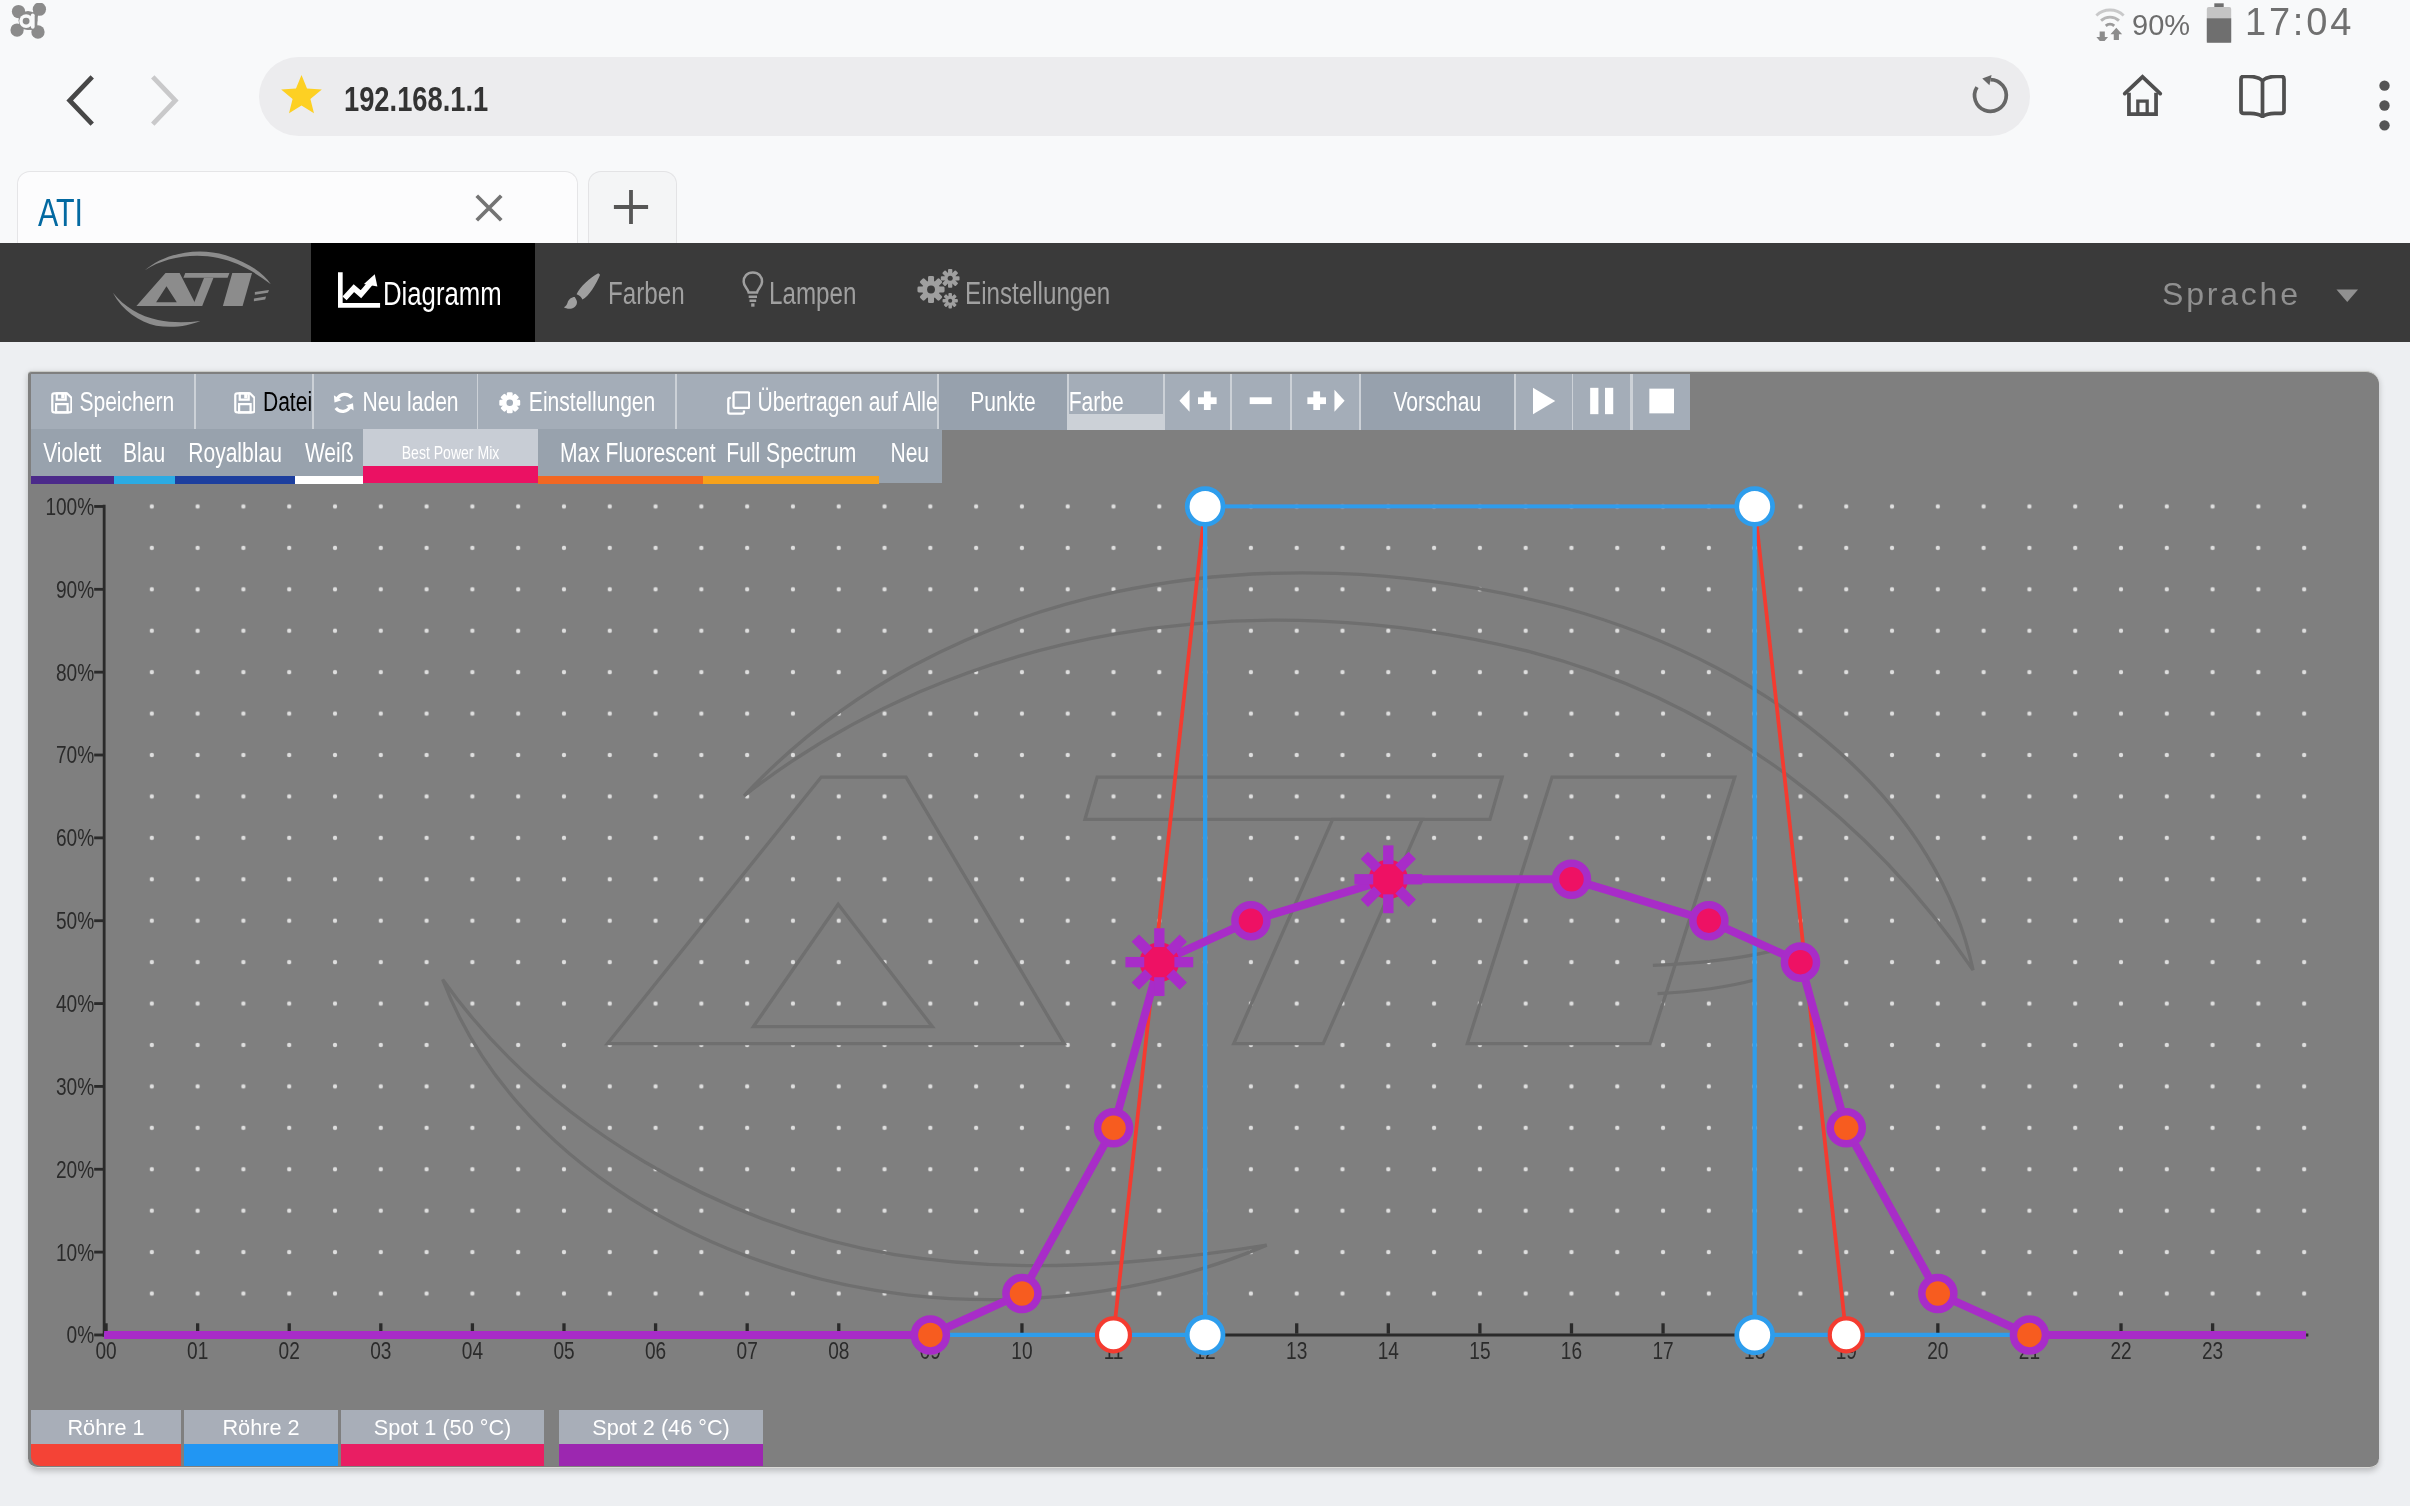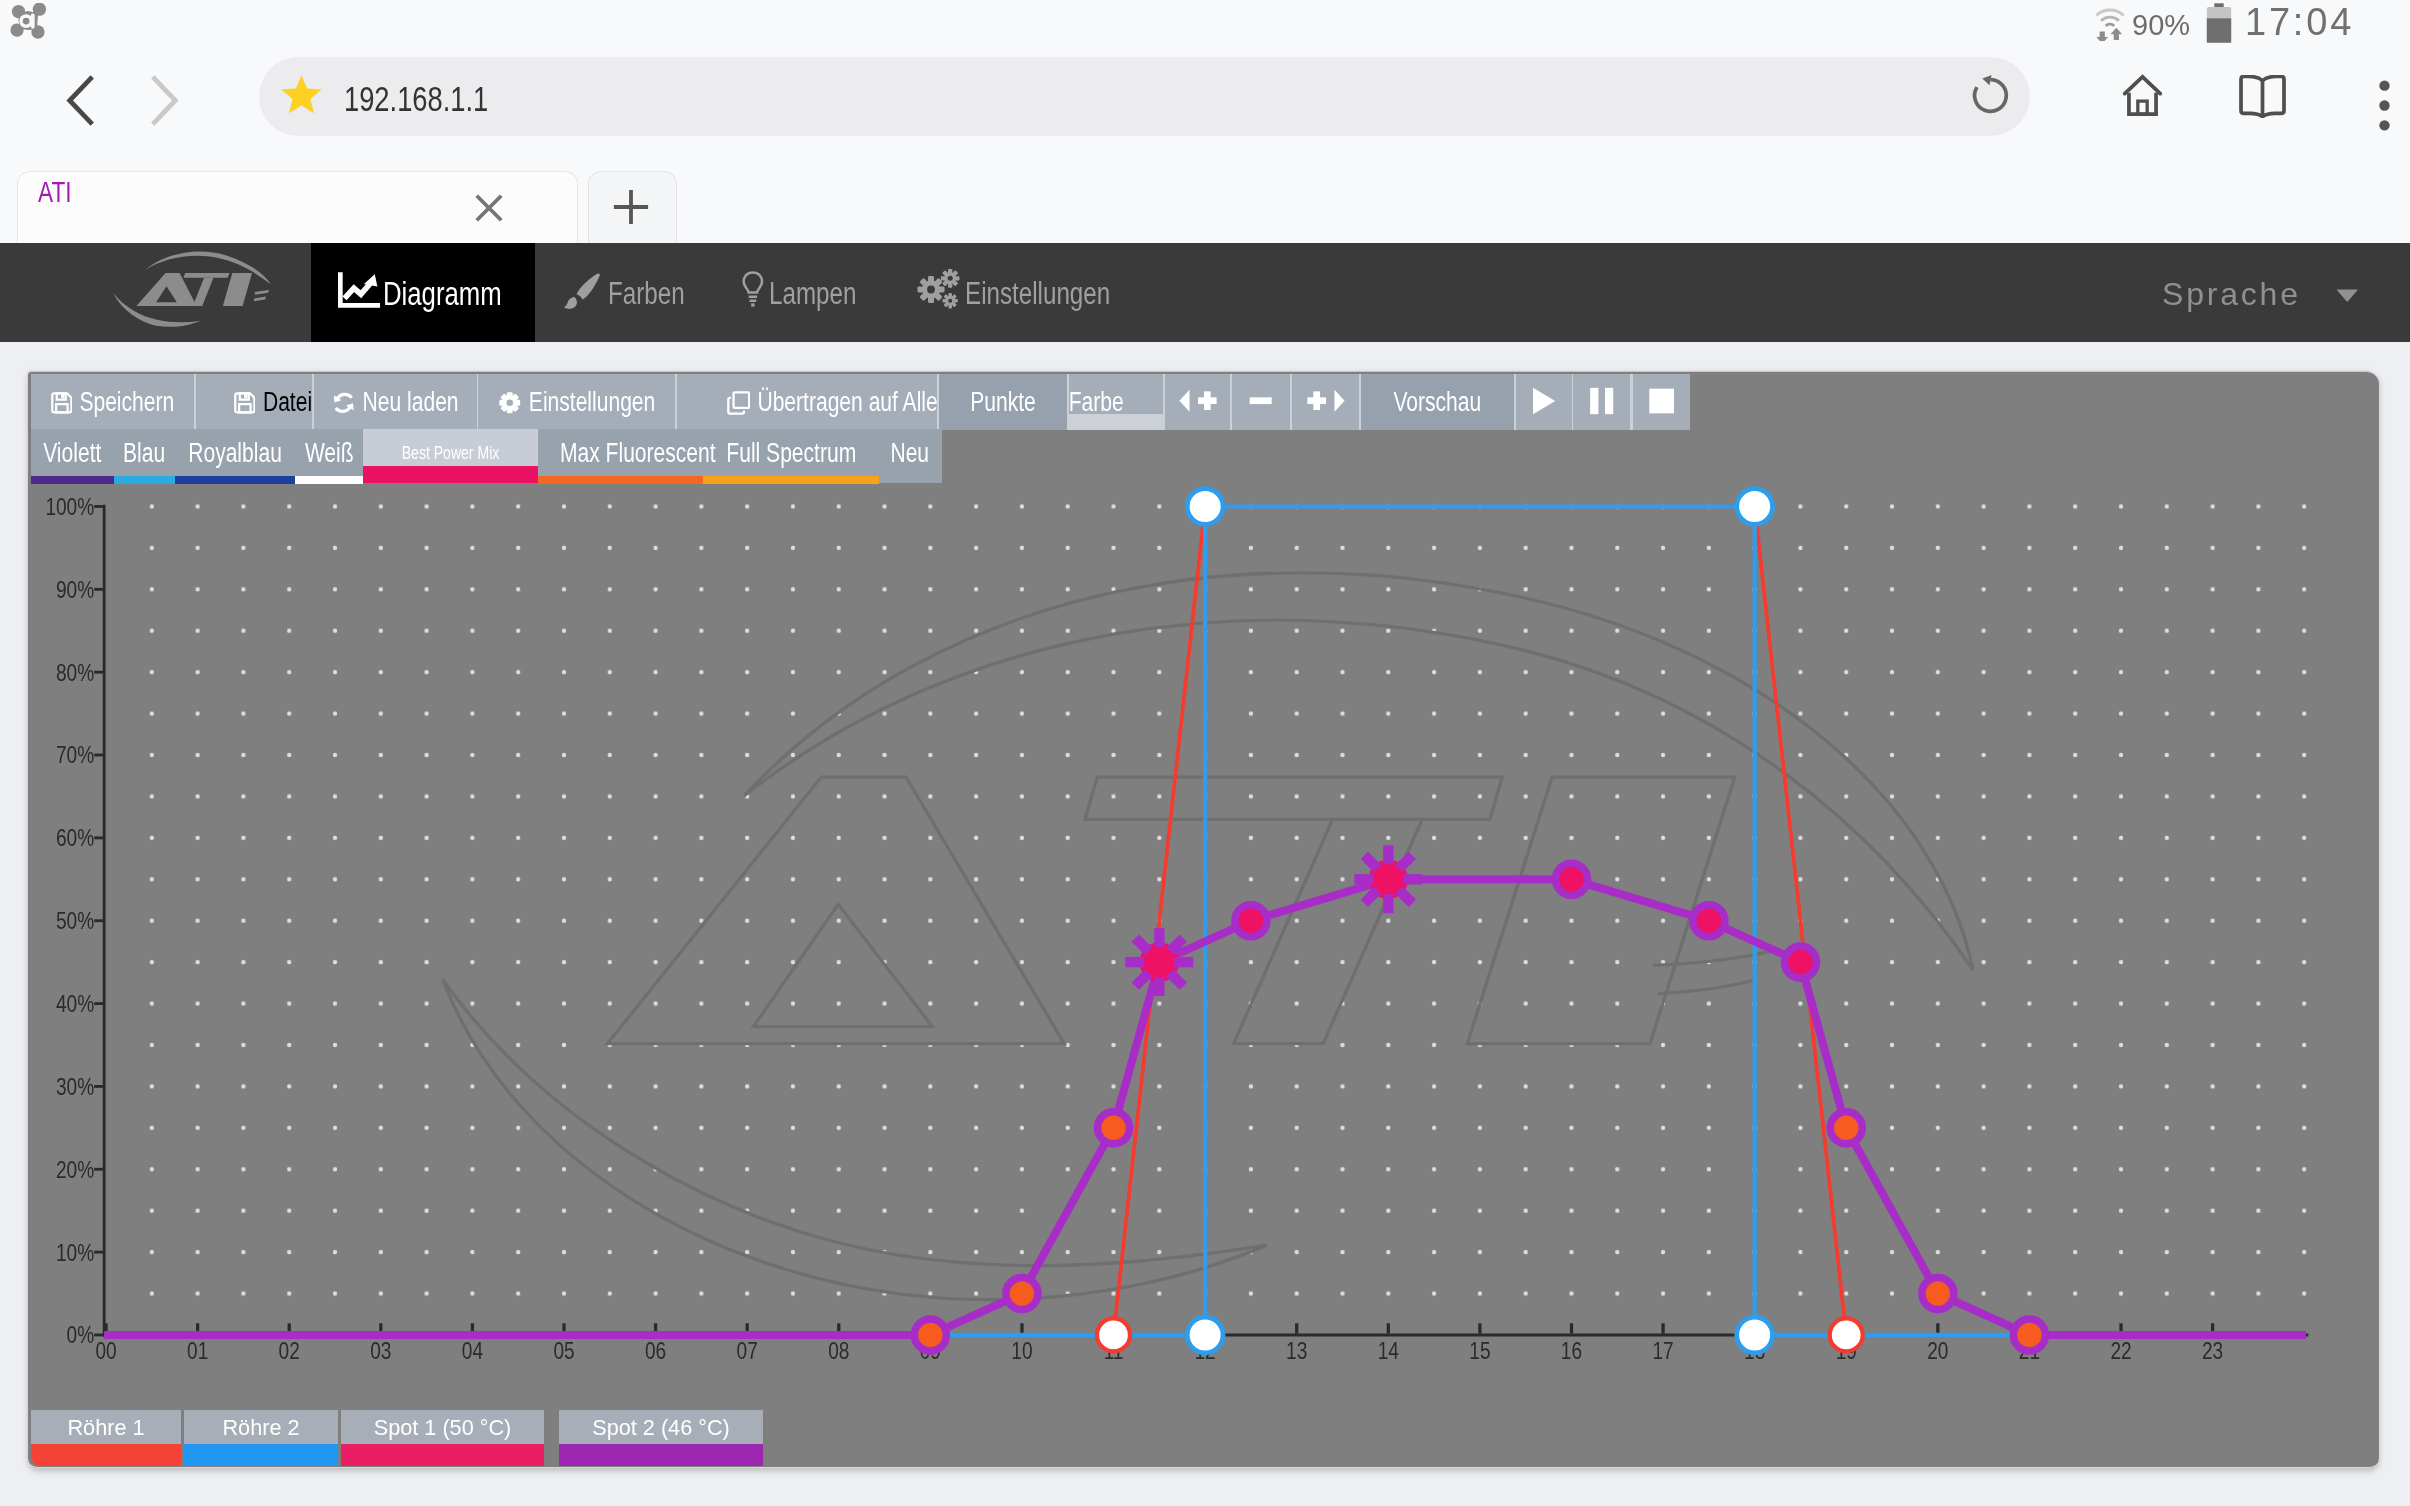--- a/index.html
+++ b/index.html
@@ -53,21 +53,21 @@
   <path d="M30 4 L6 29 L30 54" fill="none" stroke="#474747" stroke-width="5"></path>
 </svg>
 <svg class="abs" style="left:149px;top:73px;" width="32" height="55" viewBox="0 0 34 58">
   <path d="M4 4 L28 29 L4 54" fill="none" stroke="#c9c9ca" stroke-width="5"></path>
 </svg>
 
 <div class="abs" style="left:259px;top:57px;width:1771px;height:79px;background:#ececee;border-radius:40px;"></div>
 <svg class="abs" style="left:280px;top:75px;" width="43" height="41" viewBox="0 0 24 23">
   <path d="M12 0 L15.1 7.6 L23.4 8.2 L17 13.5 L19 21.5 L12 17.1 L5 21.5 L7 13.5 L0.6 8.2 L8.9 7.6 Z" fill="#fdd023"></path>
 </svg>
-<div class="abs" style="left:344px;top:79px;width:377px;height:38px;font-size:35px;color:#333;"><span class="cxl">192.168.1.1</span></div>
+<div class="abs" style="left:344px;top:79px;width:377px;height:38px;font-size:35px;color:#333;font-weight:bold;"><span class="cxl">192.168.1.1</span></div>
 
 <svg class="abs" style="left:1970px;top:75px;" width="41" height="41" viewBox="0 0 44 44">
   <path d="M22 5 A 17 17 0 1 1 7.5 13" fill="none" stroke="#666" stroke-width="4"></path>
   <path d="M22 0 L22 11 L13 5.5 Z" fill="#666" transform="rotate(12 22 5.5)"></path>
 </svg>
 
 <svg class="abs" style="left:2121px;top:73px;" width="43" height="45" viewBox="0 0 46 48">
   <path d="M4 22 L23 4 L42 22" fill="none" stroke="#4f4f4f" stroke-width="4" stroke-linecap="round"></path>
   <path d="M8.5 21 L8.5 44 L37.5 44 L37.5 21" fill="none" stroke="#4f4f4f" stroke-width="4"></path>
   <rect x="18" y="30" width="10" height="14" fill="none" stroke="#4f4f4f" stroke-width="3.5"></rect>
@@ -82,21 +82,21 @@
 
 <svg class="abs" style="left:2376px;top:79px;" width="17" height="53" viewBox="0 0 18 56">
   <g fill="#555">
     <circle cx="9" cy="7" r="5.5"></circle>
     <circle cx="9" cy="28" r="5.5"></circle>
     <circle cx="9" cy="49" r="5.5"></circle>
   </g>
 </svg>
 
 <div class="abs" style="left:17px;top:171px;width:559px;height:72px;background:#fcfcfd;border:0.9px solid #e5e5e7;border-bottom:none;border-radius:13px 13px 0 0;"></div>
-<div class="abs" style="left:38px;top:176px;font-size:29px;color:#a21caf;"><span class="cxl">ATI</span></div>
+<div class="abs" style="left:38px;top:191px;font-size:39px;color:#0369a1;"><span class="cxl">ATI</span></div>
 <svg class="abs" style="left:473px;top:192px;" width="32" height="32" viewBox="0 0 34 34">
   <path d="M4 4 L30 30 M30 4 L4 30" stroke="#747474" stroke-width="4" fill="none"></path>
 </svg>
 <div class="abs" style="left:588px;top:171px;width:87px;height:72px;background:#f4f5f6;border:0.9px solid #e3e3e5;border-bottom:none;border-radius:13px 13px 0 0;"></div>
 <svg class="abs" style="left:612px;top:188px;" width="38" height="38" viewBox="0 0 40 40">
   <path d="M20 2 L20 38 M2 20 L38 20" stroke="#565656" stroke-width="4" fill="none"></path>
 </svg>
 
 <div class="abs" style="left:0;top:243px;width:2411px;height:99px;background:#3a3a3a;"></div>
 <div class="abs" style="left:311px;top:243px;width:224px;height:99px;background:#000;"></div>

